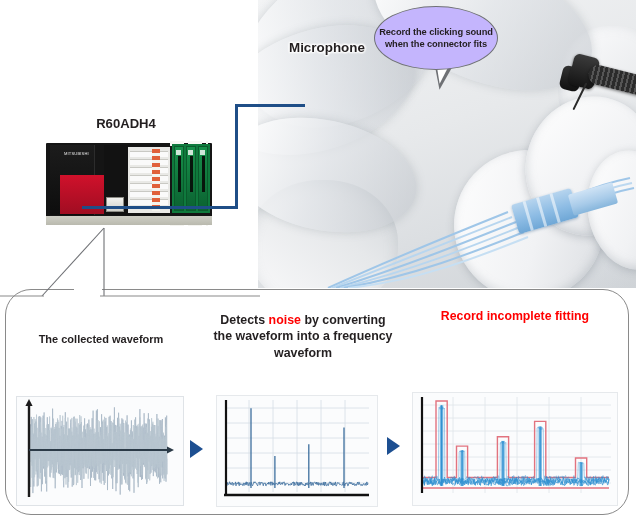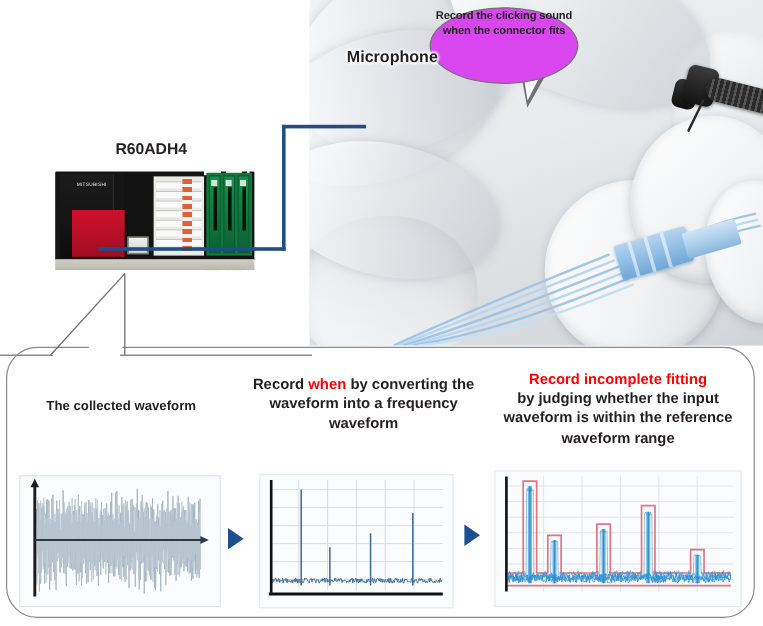--- a/index.html
+++ b/index.html
@@ -42,23 +42,23 @@
        background:repeating-linear-gradient(90deg,#2b2b2b 0 3px,#555 3px 5px);
        box-shadow:0 1px 3px rgba(0,0,0,.5);}
   #mic .head{position:absolute;left:8px;top:0px;width:26px;height:32px;border-radius:6px;
        background:linear-gradient(#3b3b3b,#141414);box-shadow:0 1px 3px rgba(0,0,0,.55);}
   #mic .mount{position:absolute;left:0px;top:14px;width:20px;height:24px;border-radius:6px;
        background:linear-gradient(#333,#111);}
   #mic .wire{position:absolute;left:22px;top:26px;width:1.5px;height:30px;background:#2a2a2a;
        transform:rotate(12deg);border-radius:1px;}
 
   
-  #bubble{position:absolute;left:358px;top:6px;width:122px;height:62px;
-       background:#d946ef;border:1.6px solid #6f7175;border-radius:50%/50%;
-       display:flex;justify-content:center;text-align:center;z-index:6;}
+  #bubble{position:absolute;left:374px;top:6px;width:122px;height:62px;
+       background:#c4b5fd;border:1.6px solid #6f7175;border-radius:50%/50%;
+       display:flex;align-items:center;justify-content:center;text-align:center;z-index:6;}
   #bubble span{font-size:9.3px;font-weight:bold;line-height:12.4px;color:#231f20;letter-spacing:-.1px;}
   #bubble-tail{position:absolute;left:432px;top:60px;width:0;height:0;z-index:5;
        border-left:9px solid transparent;border-right:13px solid transparent;
        border-top:30px solid #6f7175;transform:rotate(6deg);}
   #bubble-tail-in{position:absolute;left:434px;top:58px;width:0;height:0;z-index:6;
        border-left:7px solid transparent;border-right:10px solid transparent;
        border-top:26px solid #ffffff;transform:rotate(6deg);}
 
   #mic-label{position:absolute;left:289px;top:40px;font-size:13.4px;font-weight:bold;z-index:7;
        color:#231f20;
@@ -256,21 +256,21 @@
     <polygon points="12,2 8.4,9 15.6,9" fill="#1b1b1b"></polygon>
     <line x1="12" y1="53" x2="152" y2="53" stroke="#2b3a47" stroke-width="1.8"></line>
     <polygon points="157,53 150,49.6 150,56.4" fill="#2b3a47"></polygon>
   </svg>
 </div>
 
 <div class="arrowbtn" id="arrow1"></div>
 
 <div class="step" id="step2">
   <div class="step-title">
-    <span>Record </span><span class="hl-red">when</span><span> by converting the waveform into a frequency waveform</span>
+    <span>Detects </span><span class="hl-red">noise</span><span> by converting the waveform into a frequency waveform</span>
   </div>
 </div>
 <div class="chart" id="chart2">
   <svg width="158" height="108" viewBox="0 0 158 108">
     <g stroke="#d6dde4" stroke-width="0.8">
       <line x1="8" y1="12" x2="152" y2="12"></line>
         <line x1="8" y1="27" x2="152" y2="27"></line>
       <line x1="8" y1="42" x2="152" y2="42"></line>
         <line x1="8" y1="57" x2="152" y2="57"></line>
       <line x1="8" y1="72" x2="152" y2="72"></line>
@@ -291,21 +291,20 @@
     <line x1="9" y1="4" x2="9" y2="98" stroke="#111" stroke-width="2.2"></line>
     <line x1="7" y1="99" x2="152" y2="99" stroke="#111" stroke-width="2.4"></line>
   </svg>
 </div>
 
 <div class="arrowbtn" id="arrow2"></div>
 
 <div class="step" id="step3">
   <div class="step-title">
     <span class="all-red">Record incomplete fitting</span><br>
-    <span>by judging whether the input waveform is within the reference waveform range</span>
   </div>
 </div>
 <div class="chart" id="chart3">
   <svg width="202" height="110" viewBox="0 0 202 110">
     <g stroke="#dfe4e9" stroke-width="0.8">
       <line x1="8" y1="12" x2="198" y2="12"></line>
         <line x1="8" y1="25" x2="198" y2="25"></line>
       <line x1="8" y1="38" x2="198" y2="38"></line>
         <line x1="8" y1="51" x2="198" y2="51"></line>
       <line x1="8" y1="64" x2="198" y2="64"></line>

